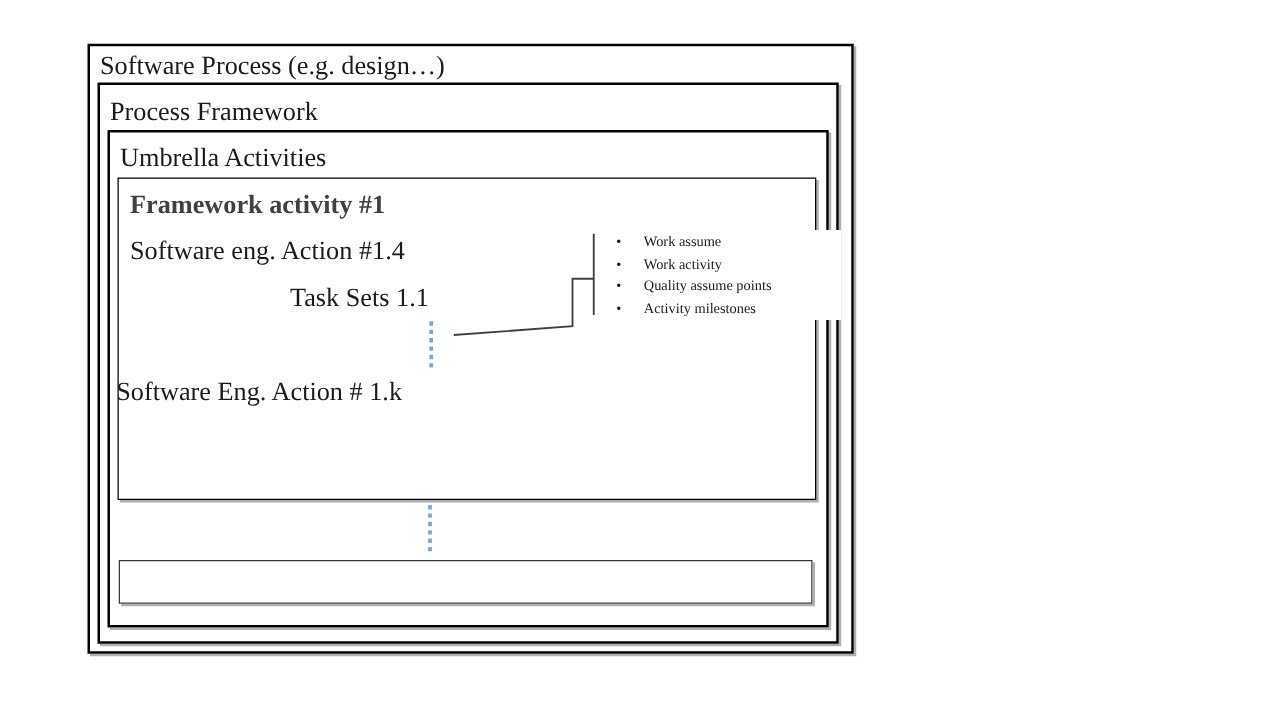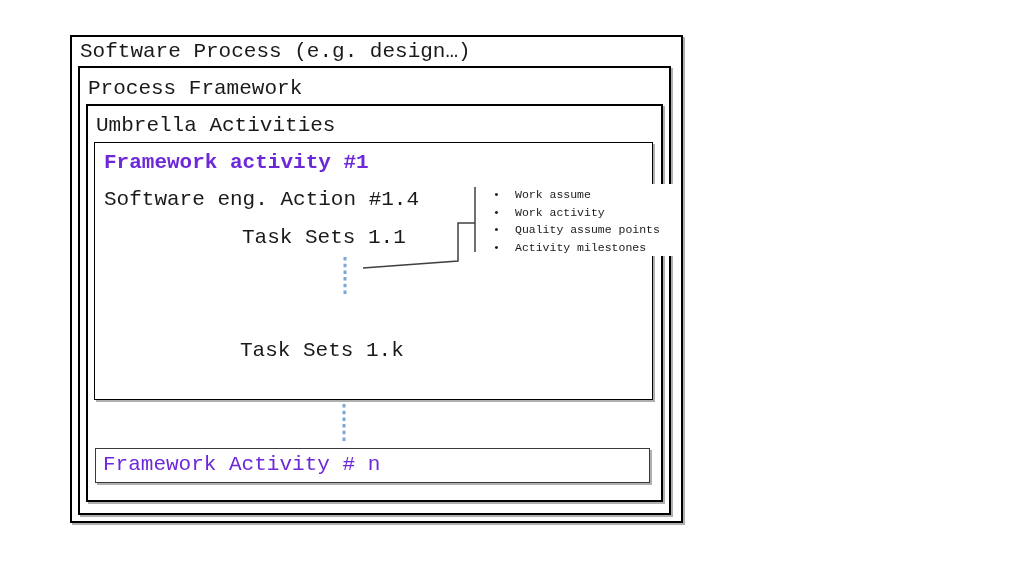--- a/index.html
+++ b/index.html
@@ -1,27 +1,27 @@
 <!DOCTYPE html>
 <html><head>
 <meta charset="utf-8">
 <style>
   html,body{margin:0;padding:0;background:#ffffff;}
   .slide{
     position:relative;width:904px;height:576px;background:#ffffff;overflow:hidden;
-    font-family:Liberation Mono, monospace;color:#1a1a1a;
+    font-family:Liberation Serif, serif;color:#1a1a1a;
   }
   .box{position:absolute;background:transparent;box-shadow:2px 2px 0 rgba(110,110,110,0.55);}
   .b1{left:70px;top:35px;width:609px;height:484px;border:2px solid #000;}
   .b2{left:78px;top:66px;width:589px;height:445px;border:2px solid #000;}
   .b3{left:86px;top:104px;width:573px;height:394px;border:2px solid #000;}
   .b4{left:94px;top:142px;width:557px;height:256px;border:1.5px solid #000;}
   .b5{left:95px;top:448px;width:553px;height:33px;border:1px solid #3a3a3a;}
   .lbl{position:absolute;font-size:21px;line-height:24px;white-space:nowrap;}
-  .red{color:#6d28d9;}
+  .red{color:#404040;}
   .bold{font-weight:bold;}
   .callout-panel{
     position:absolute;left:481px;top:184px;width:192px;height:72px;background:#ffffff;z-index:5;
   }
   .callout-list{position:absolute;left:10px;top:2px;right:0;font-size:11.5px;line-height:17.5px;color:#1a1a1a;}
   .callout-item{display:flex;}
   .bullet-glyph{width:22px;flex:0 0 22px;text-align:left;padding-left:2px;}
   .lines-layer{position:absolute;left:0;top:0;z-index:6;pointer-events:none;}
   .page-num{position:absolute;left:926px;top:540px;font-size:17px;color:#8b8b8b;}
 </style>
@@ -35,24 +35,23 @@
   <div class="box b3"></div>
   <div class="box b4"></div>
   <div class="box b5"></div>
 
   <div class="lbl" style="left:80px;top:40px;">Software Process (e.g. design…)</div>
   <div class="lbl" style="left:88px;top:77px;">Process Framework</div>
   <div class="lbl" style="left:96px;top:114px;">Umbrella Activities</div>
 
   <div class="lbl red bold" style="left:104px;top:151px;">Framework activity #1</div>
   <div class="lbl" style="left:104px;top:188px;">Software eng. Action #1.4</div>
-  <div class="lbl" style="left:242px;top:226px;">Task Sets 1.1</div>
-  <div class="lbl" style="left:240px;top:339px;">Task Sets 1.k</div>
+  <div class="lbl" style="left:232px;top:226px;">Task Sets 1.1</div>
+  <div class="lbl" style="left:93px;top:301px;">Software Eng. Action # 1.k</div>
 
-  <div class="lbl red" style="left:103px;top:453px;">Framework Activity # n</div>
 
   <div class="callout-panel">
     <div class="callout-list">
       <div class="callout-item">
         <span class="bullet-glyph">•</span>
         <span>Work assume</span>
       </div>
       <div class="callout-item">
         <span class="bullet-glyph">•</span>
         <span>Work activity</span>

